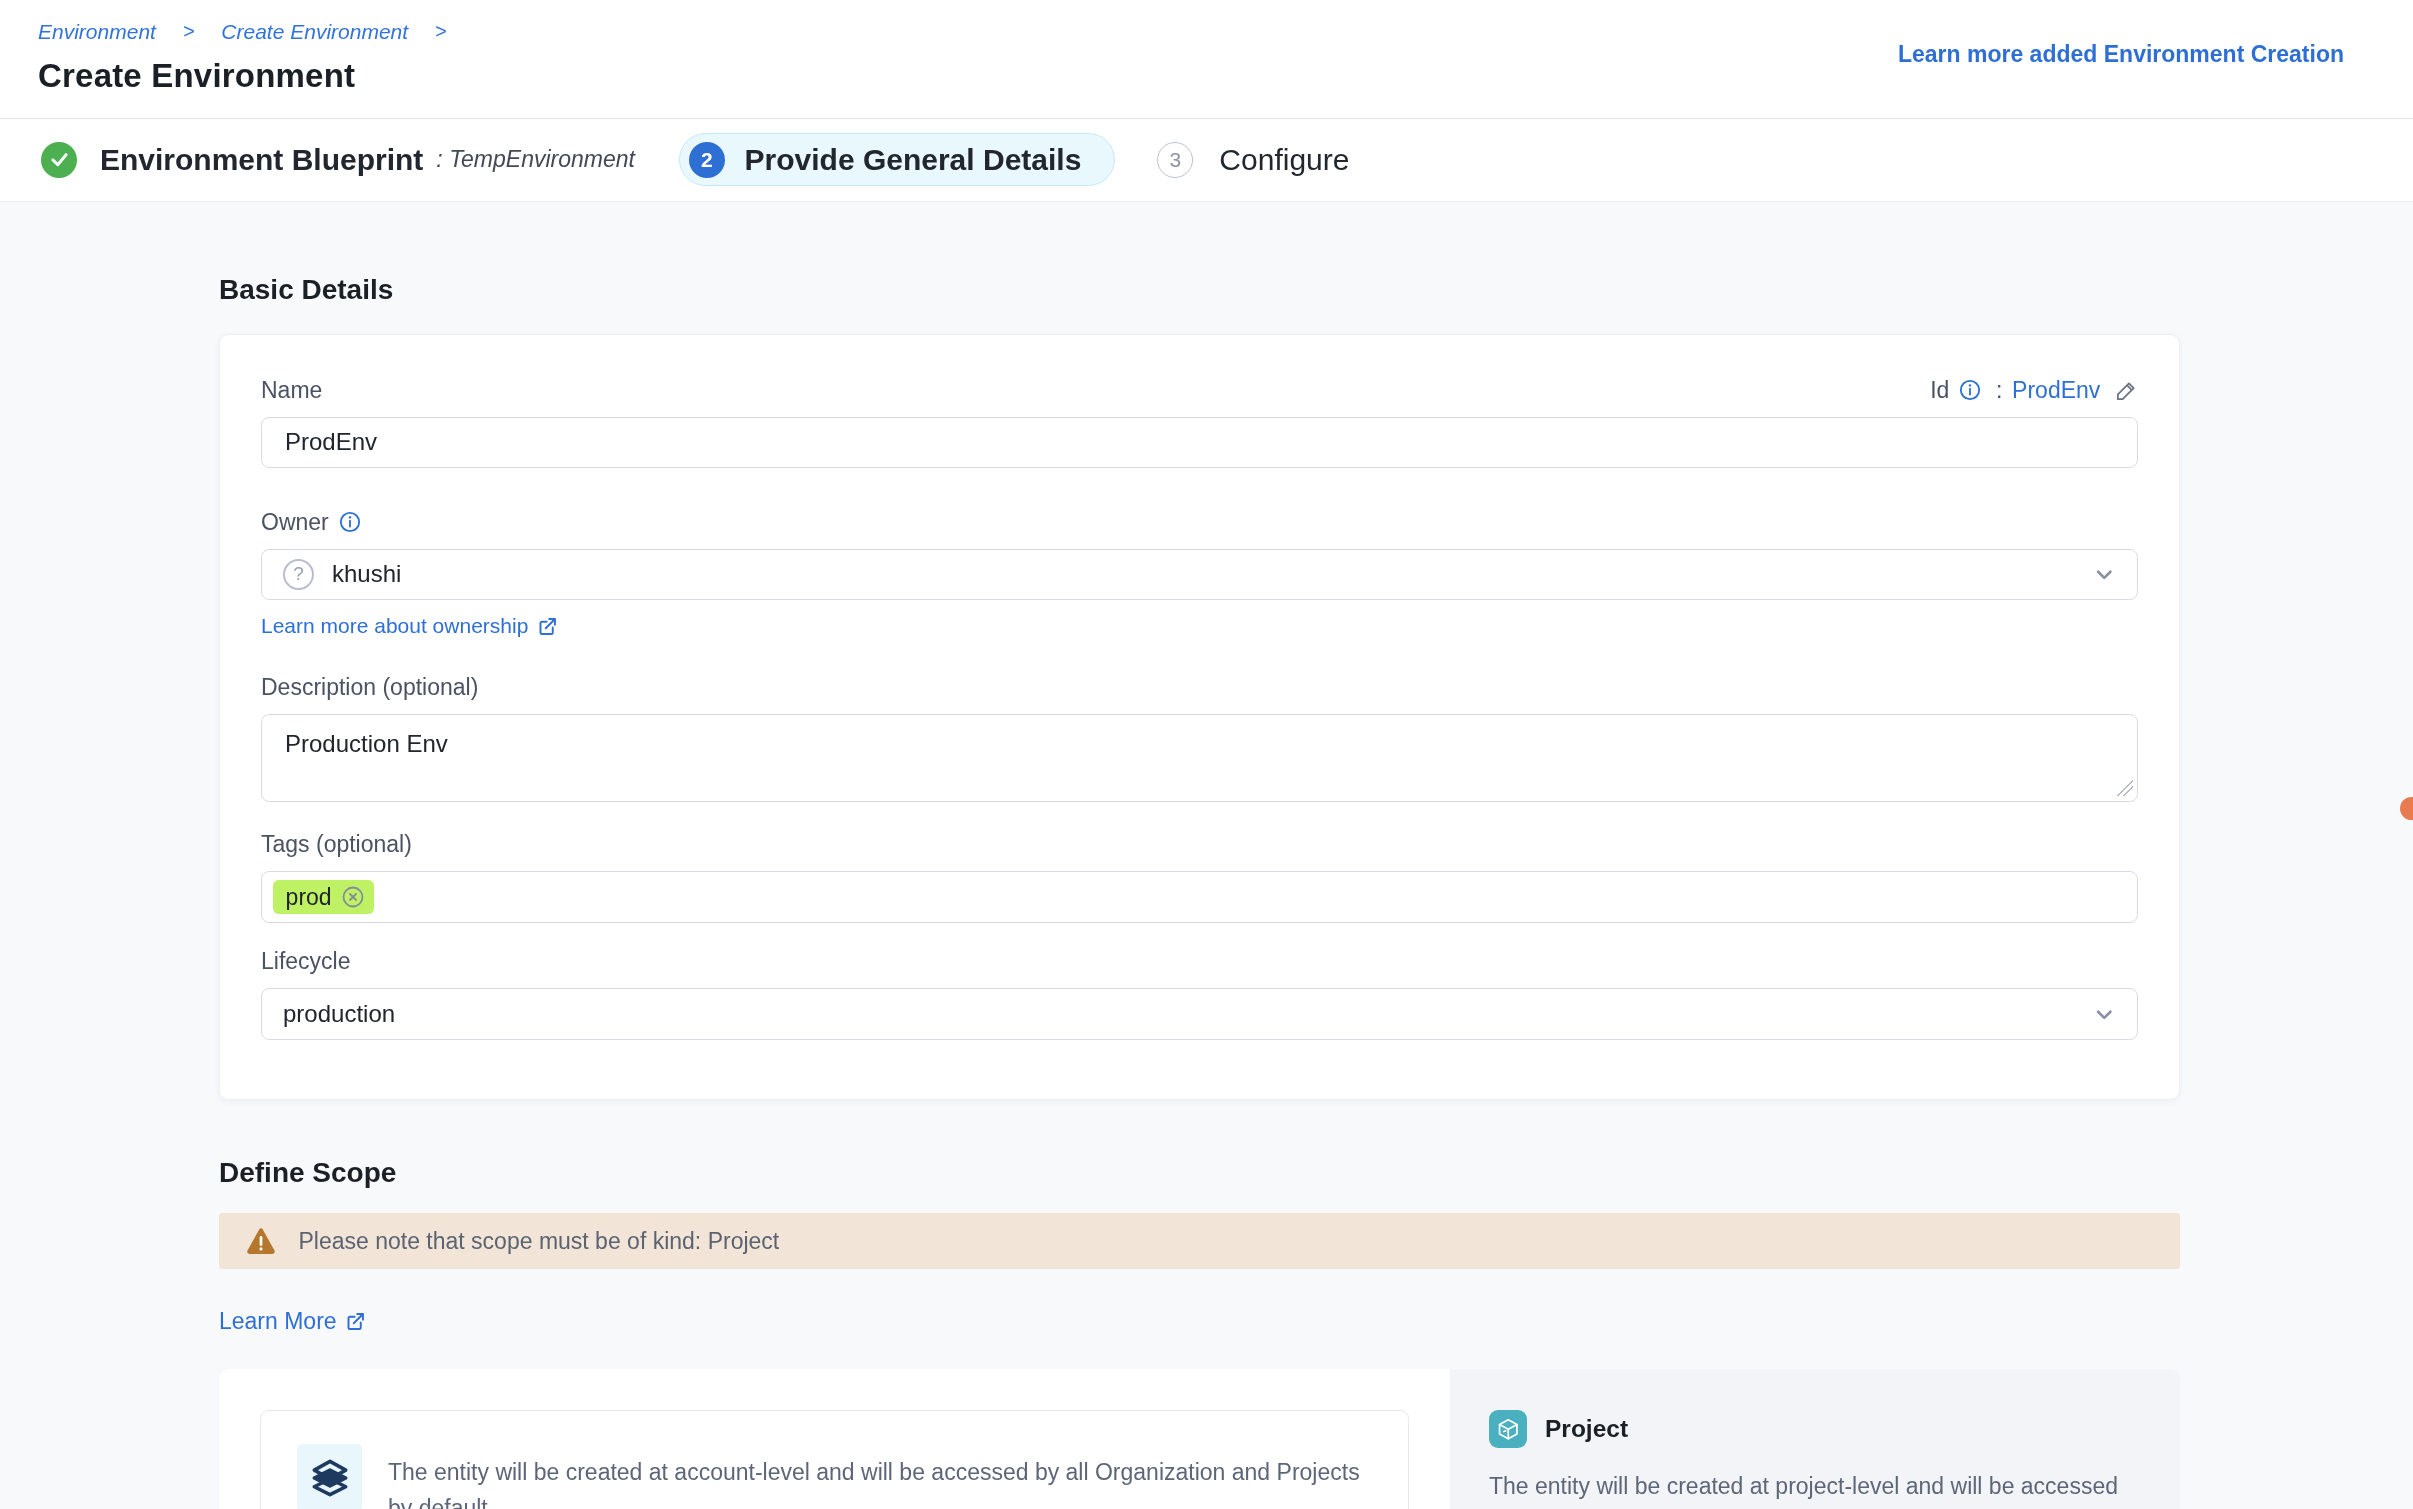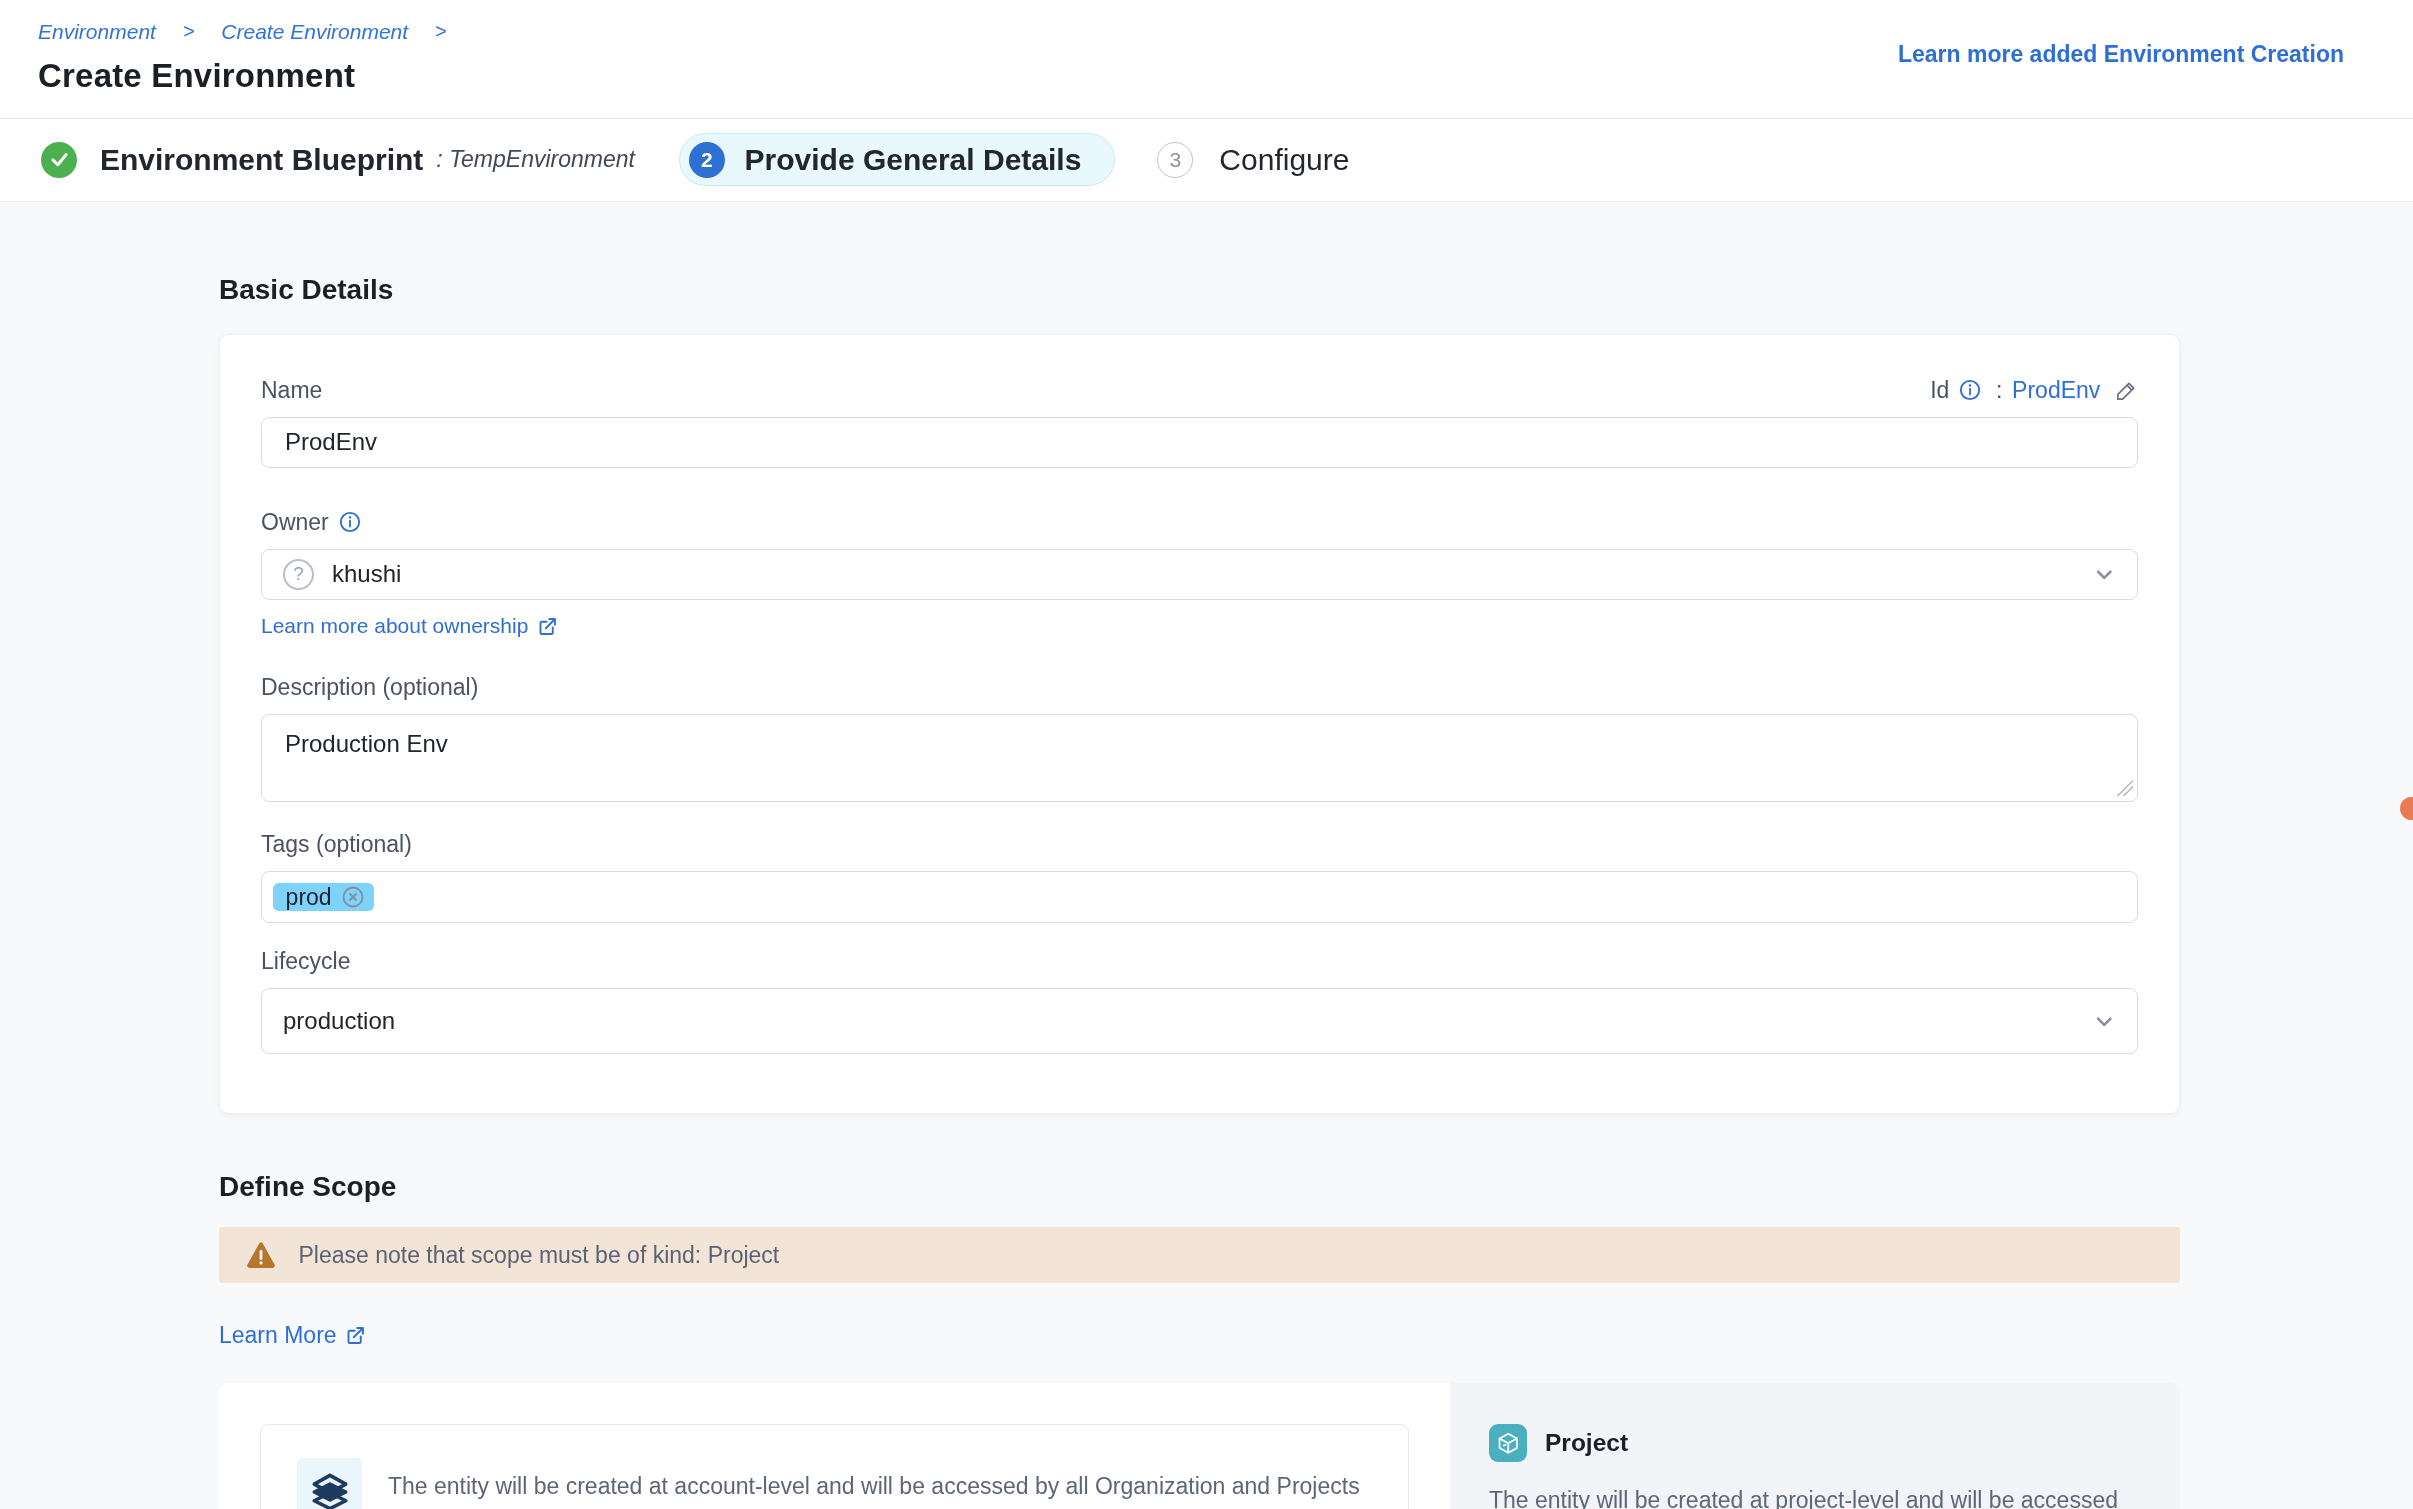--- a/index.html
+++ b/index.html
@@ -62,21 +62,21 @@
   .textarea-wrap { position:relative; }
   textarea.desc {
     width:100%; height:88px; border:0.8px solid #d9dbe4; border-radius:8.2px; resize:none;
     font-family:"Liberation Sans",sans-serif; font-size:24px; color:#21252c;
     padding:14.7px 23px; margin-top:13px; outline:none; display:block;
   }
   .resize-grip { position:absolute; right:4.9px; bottom:6.5px; width:16.3px; height:16.3px;
     background:linear-gradient(135deg, transparent 0 50%, #b6bac6 50% 56%, transparent 56% 68%, #b6bac6 68% 74%, transparent 74%); }
   .tags-box { height:52px; border:0.8px solid #d9dbe4; border-radius:8.2px; background:#fff;
     display:flex; align-items:center; padding:0 10.6px; margin-top:13px; cursor:text; }
-  .tag-chip { height:28px; background:#7dd3fc; border-radius:5.7px; display:flex; align-items:center;
+  .tag-chip { height:34px; background:#bef264; border-radius:5.7px; display:flex; align-items:center;
     padding:0 8.2px 0 13px; font-size:23px; color:#20242a;text-align:right; }
   .tag-chip .x { margin-left:9.8px; display:flex; cursor:pointer; }
   
   .scope-title { margin-top:57px; }
   .warn-banner { width:1961px; height:56px; background:#f2e5d7; border-radius:3.3px;
     display:flex; align-items:center; padding:0 24.5px; margin-top:24.5px; }
   .warn-banner .txt { font-size:23px; color:#5b6373; margin-left:21px; }
   .scope-desc { margin-top:39px; font-size:23px; color:#474e5d; }
   .scope-desc a { color:#2e6fd6; text-decoration:none; cursor:pointer; display:inline-flex; align-items:center; gap:8.2px; }
   .scope-row { display:flex; margin-top:34px; width:1961px; align-items:stretch; }
@@ -212,21 +212,21 @@
                 <line x1="9" y1="9" x2="15" y2="15"></line>
                 <line x1="15" y1="9" x2="9" y2="15"></line>
               </svg>
           </span>
         </span>
       </div>
     </div>
 
     <div style="margin-top:24.5px;">
       <span class="field-label">Lifecycle</span>
-      <div class="select-box" style="height:66px;justify-content:space-between;">
+      <div class="select-box" style="height:52px;justify-content:space-between;">
         <span class="value">production</span>
         <span class="chev">
           <svg width="24.5" height="24.5" viewBox="0 0 24 24" fill="none" stroke="#8b90a0" stroke-width="2.6" stroke-linecap="round" stroke-linejoin="round">
               <polyline points="6,9.5 12,15.5 18,9.5"></polyline>
             </svg>
         </span>
       </div>
     </div>
 
   </div>

